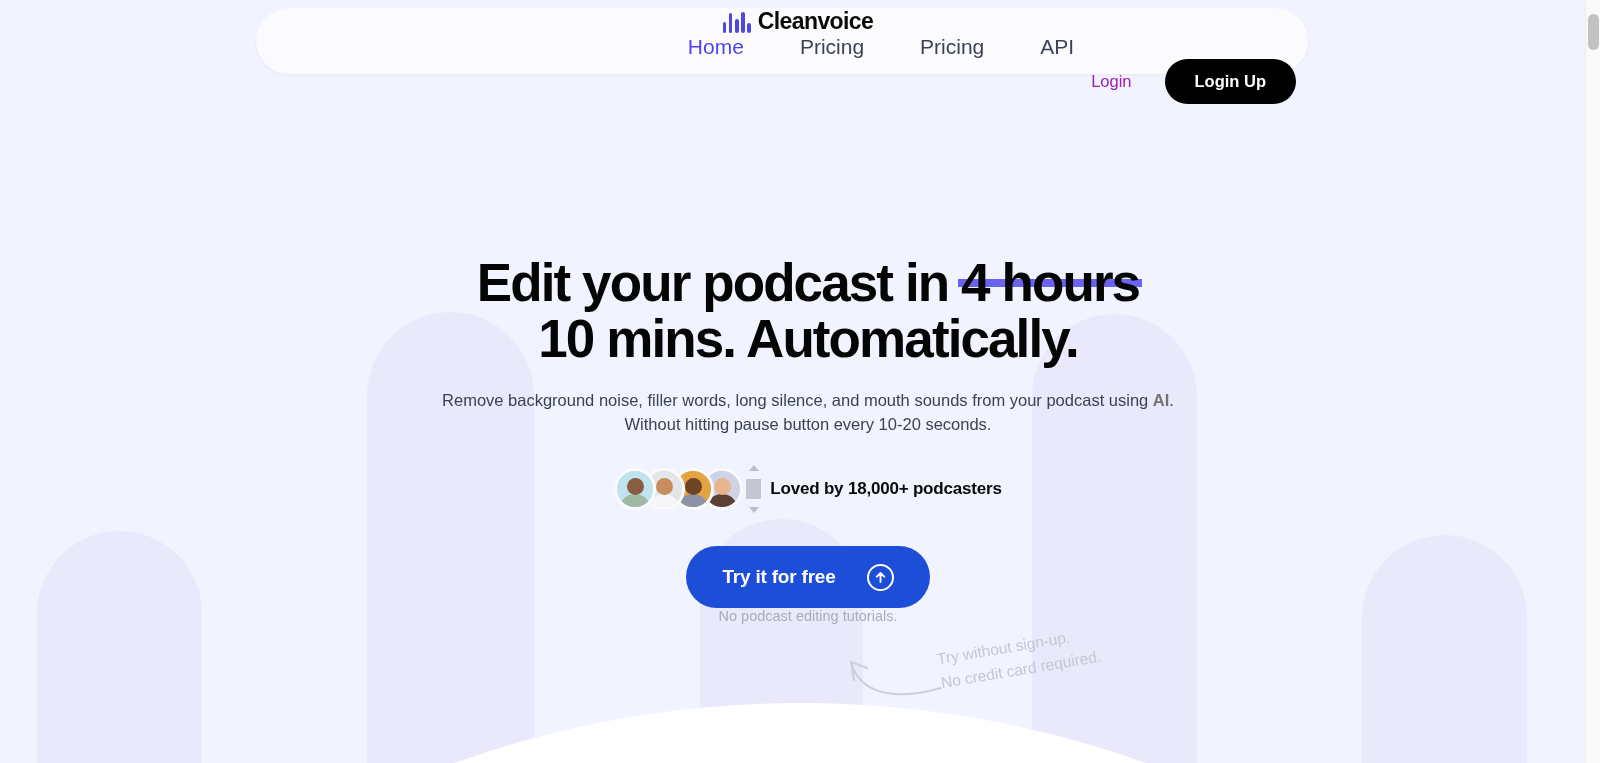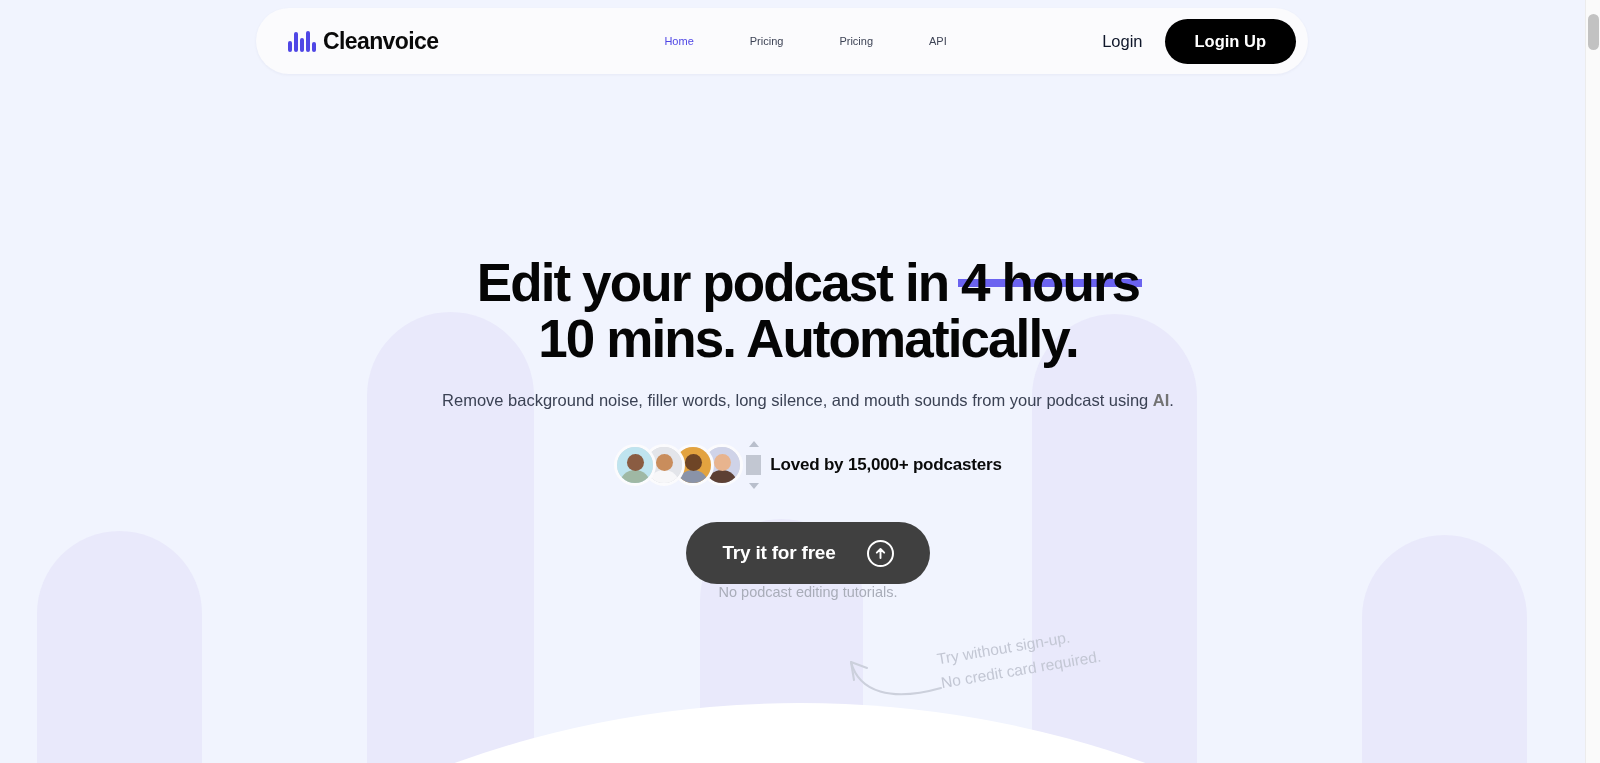--- a/index.html
+++ b/index.html
@@ -37,20 +37,21 @@
   .navbar {
     position:absolute;
     left:256px; top:8px;
     width:1052px; height:66px;
     background:#fbfbfd;
     border-radius:33px;
     display:flex;
     align-items:center;
     z-index:20;
     box-shadow:0 1px 3px rgba(40,40,90,.05);
+    flex-direction:column;
   }
   .brand {
     display:flex; align-items:center; gap:7px;
     margin-left:32px;
     cursor:pointer;
   }
   .logo-mark { display:flex; align-items:flex-end; gap:2.5px; height:22px; }
   .logo-mark i {
     display:block; width:3.6px; background:#4f46e5; border-radius:2px;
   }
@@ -62,36 +63,36 @@
   .brand-name {
     font-size:23px; font-weight:bold; color:#0a0a0a;
     letter-spacing:-0.6px;
   }
 
   .nav-links {
     display:flex; align-items:center; gap:0;
     margin-left:198px;
   }
   .nav-links a {
-    font-size:11px;
+    font-size:21px;
     color:#3d4355;
     text-decoration:none;
     padding:0 28px;
     cursor:pointer;
   }
   .nav-links a.active { color:#4f46e5; }
 
   .nav-right {
     margin-left:auto;
     display:flex; align-items:center;
     margin-right:12px;
   }
   .login-link {
-    font-size:16.5px; color:#0f172a;
-    text-decoration:none; margin-right:22px;
+    font-size:16.5px; color:#a21caf;
+    text-decoration:none; margin-right:33px;
     cursor:pointer;
   }
   .signup-btn {
     background:#000; color:#fff;
     font-size:16.5px; font-weight:bold;
     border:none; border-radius:26px;
     padding:0 30px; height:45px;
     cursor:pointer;
     font-family:"Liberation Sans", sans-serif;
   }
@@ -197,21 +198,21 @@
     color:#0a0a0a;
     letter-spacing:-0.2px;
   }
 
   
   .cta-wrap { margin-top:33px; }
   .cta-btn {
     display:inline-flex;
     align-items:center;
     gap:31px;
-    background:#404040;
+    background:#1d4ed8;
     color:#fff;
     border:none;
     border-radius:36px;
     padding:0 36px;
     height:62px;
     font-size:19px;
     font-weight:bold;
     cursor:pointer;
     font-family:"Liberation Sans", sans-serif;
     letter-spacing:-0.2px;
@@ -302,20 +303,21 @@
 
 <div class="hero">
 
   <h1 class="headline">
     <span>Edit your podcast in </span><span class="strike"><span>4 hours</span></span><br>
     <span>10 mins. Automatically.</span>
   </h1>
 
   <p class="subtitle">
     <span>Remove background noise, filler words, long silence, and mouth sounds from your podcast using </span><b>AI</b><span>.</span><br>
+    <span>Without hitting pause button every 10-20 seconds.</span>
   </p>
 
   <div class="social">
     <div class="avatars">
 
       <div class="avatar">
         <span class="av-bg" style="background:#bfe4ef"></span>
         <span class="av-body" style="background:#9fb8a4"></span>
         <span class="av-head" style="background:#8a5c42"></span>
       </div>
@@ -339,21 +341,21 @@
       </div>
 
     </div>
 
     <div class="mini-scroll">
       <span class="arr up"></span>
       <span class="thumb"></span>
       <span class="arr down"></span>
     </div>
 
-    <span class="social-text">Loved by 15,000+ podcasters</span>
+    <span class="social-text">Loved by 18,000+ podcasters</span>
   </div>
 
   <div class="cta-wrap">
     <button class="cta-btn">
       <span>Try it for free</span>
       <span class="cta-arrow">
         <svg width="13" height="13" viewBox="0 0 13 13">
           <path d="M6.5 11 L6.5 2 M2.8 5.7 L6.5 2 L10.2 5.7" stroke="#ffffff" stroke-width="1.9" fill="none" stroke-linecap="round" stroke-linejoin="round"></path>
         </svg>
       </span>

